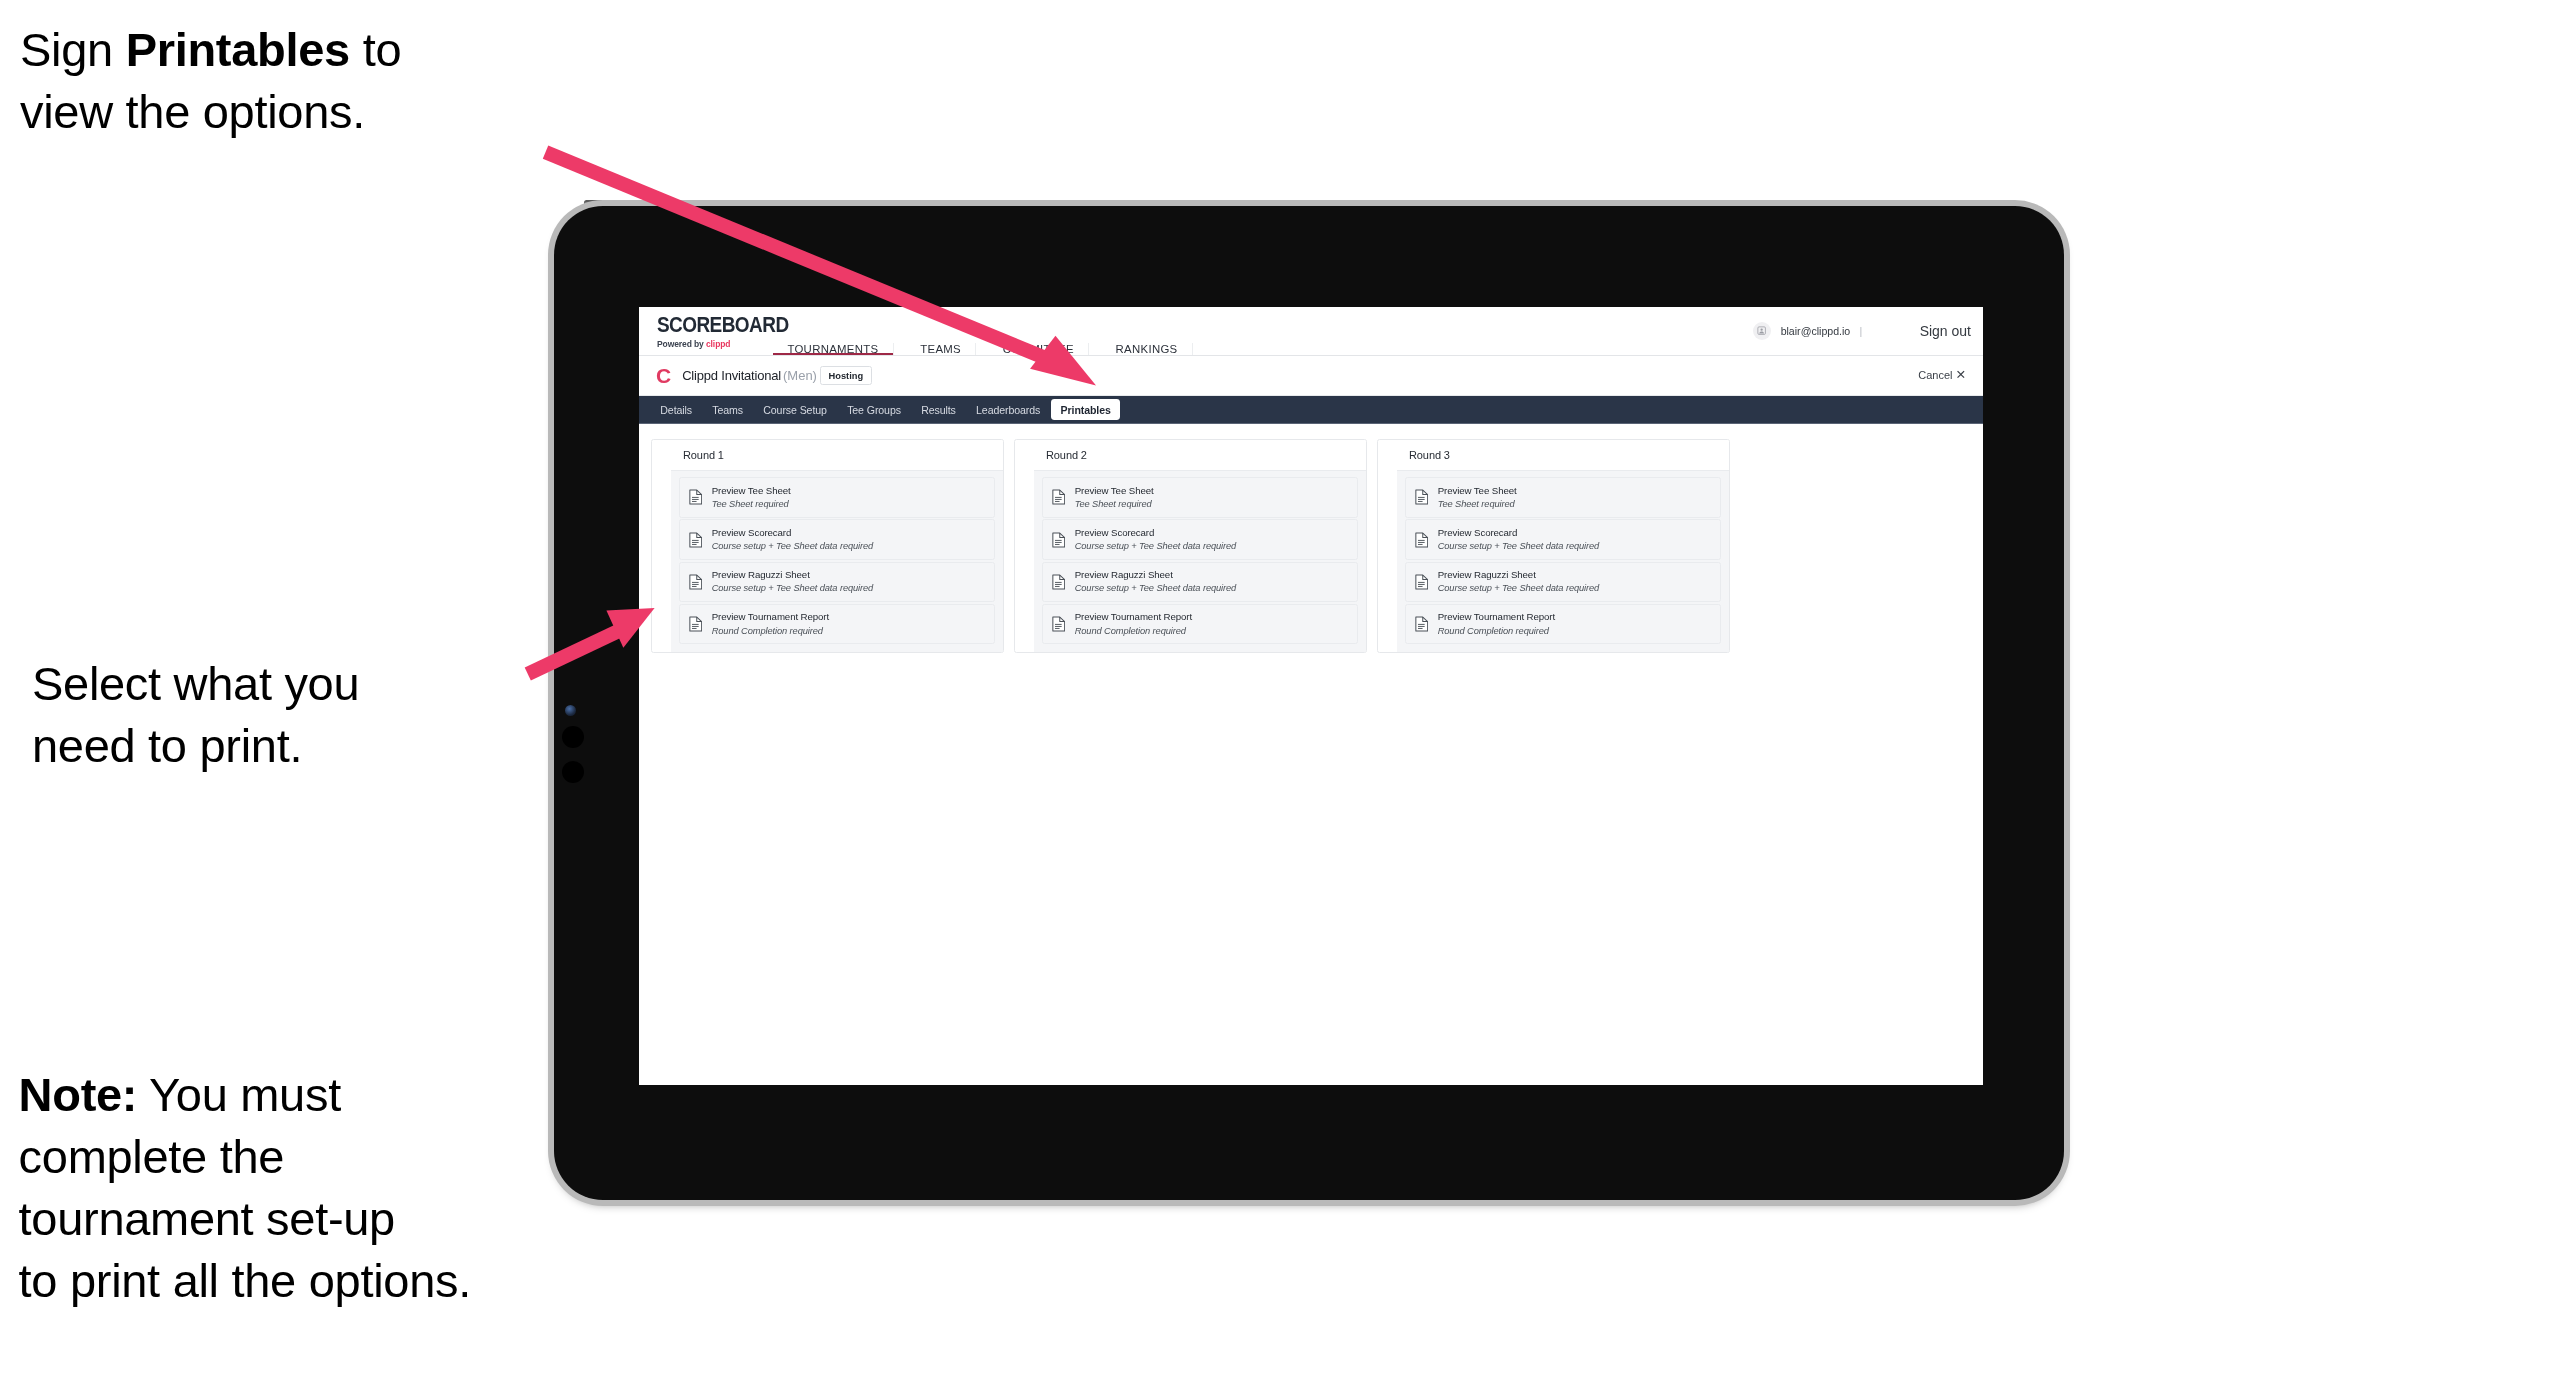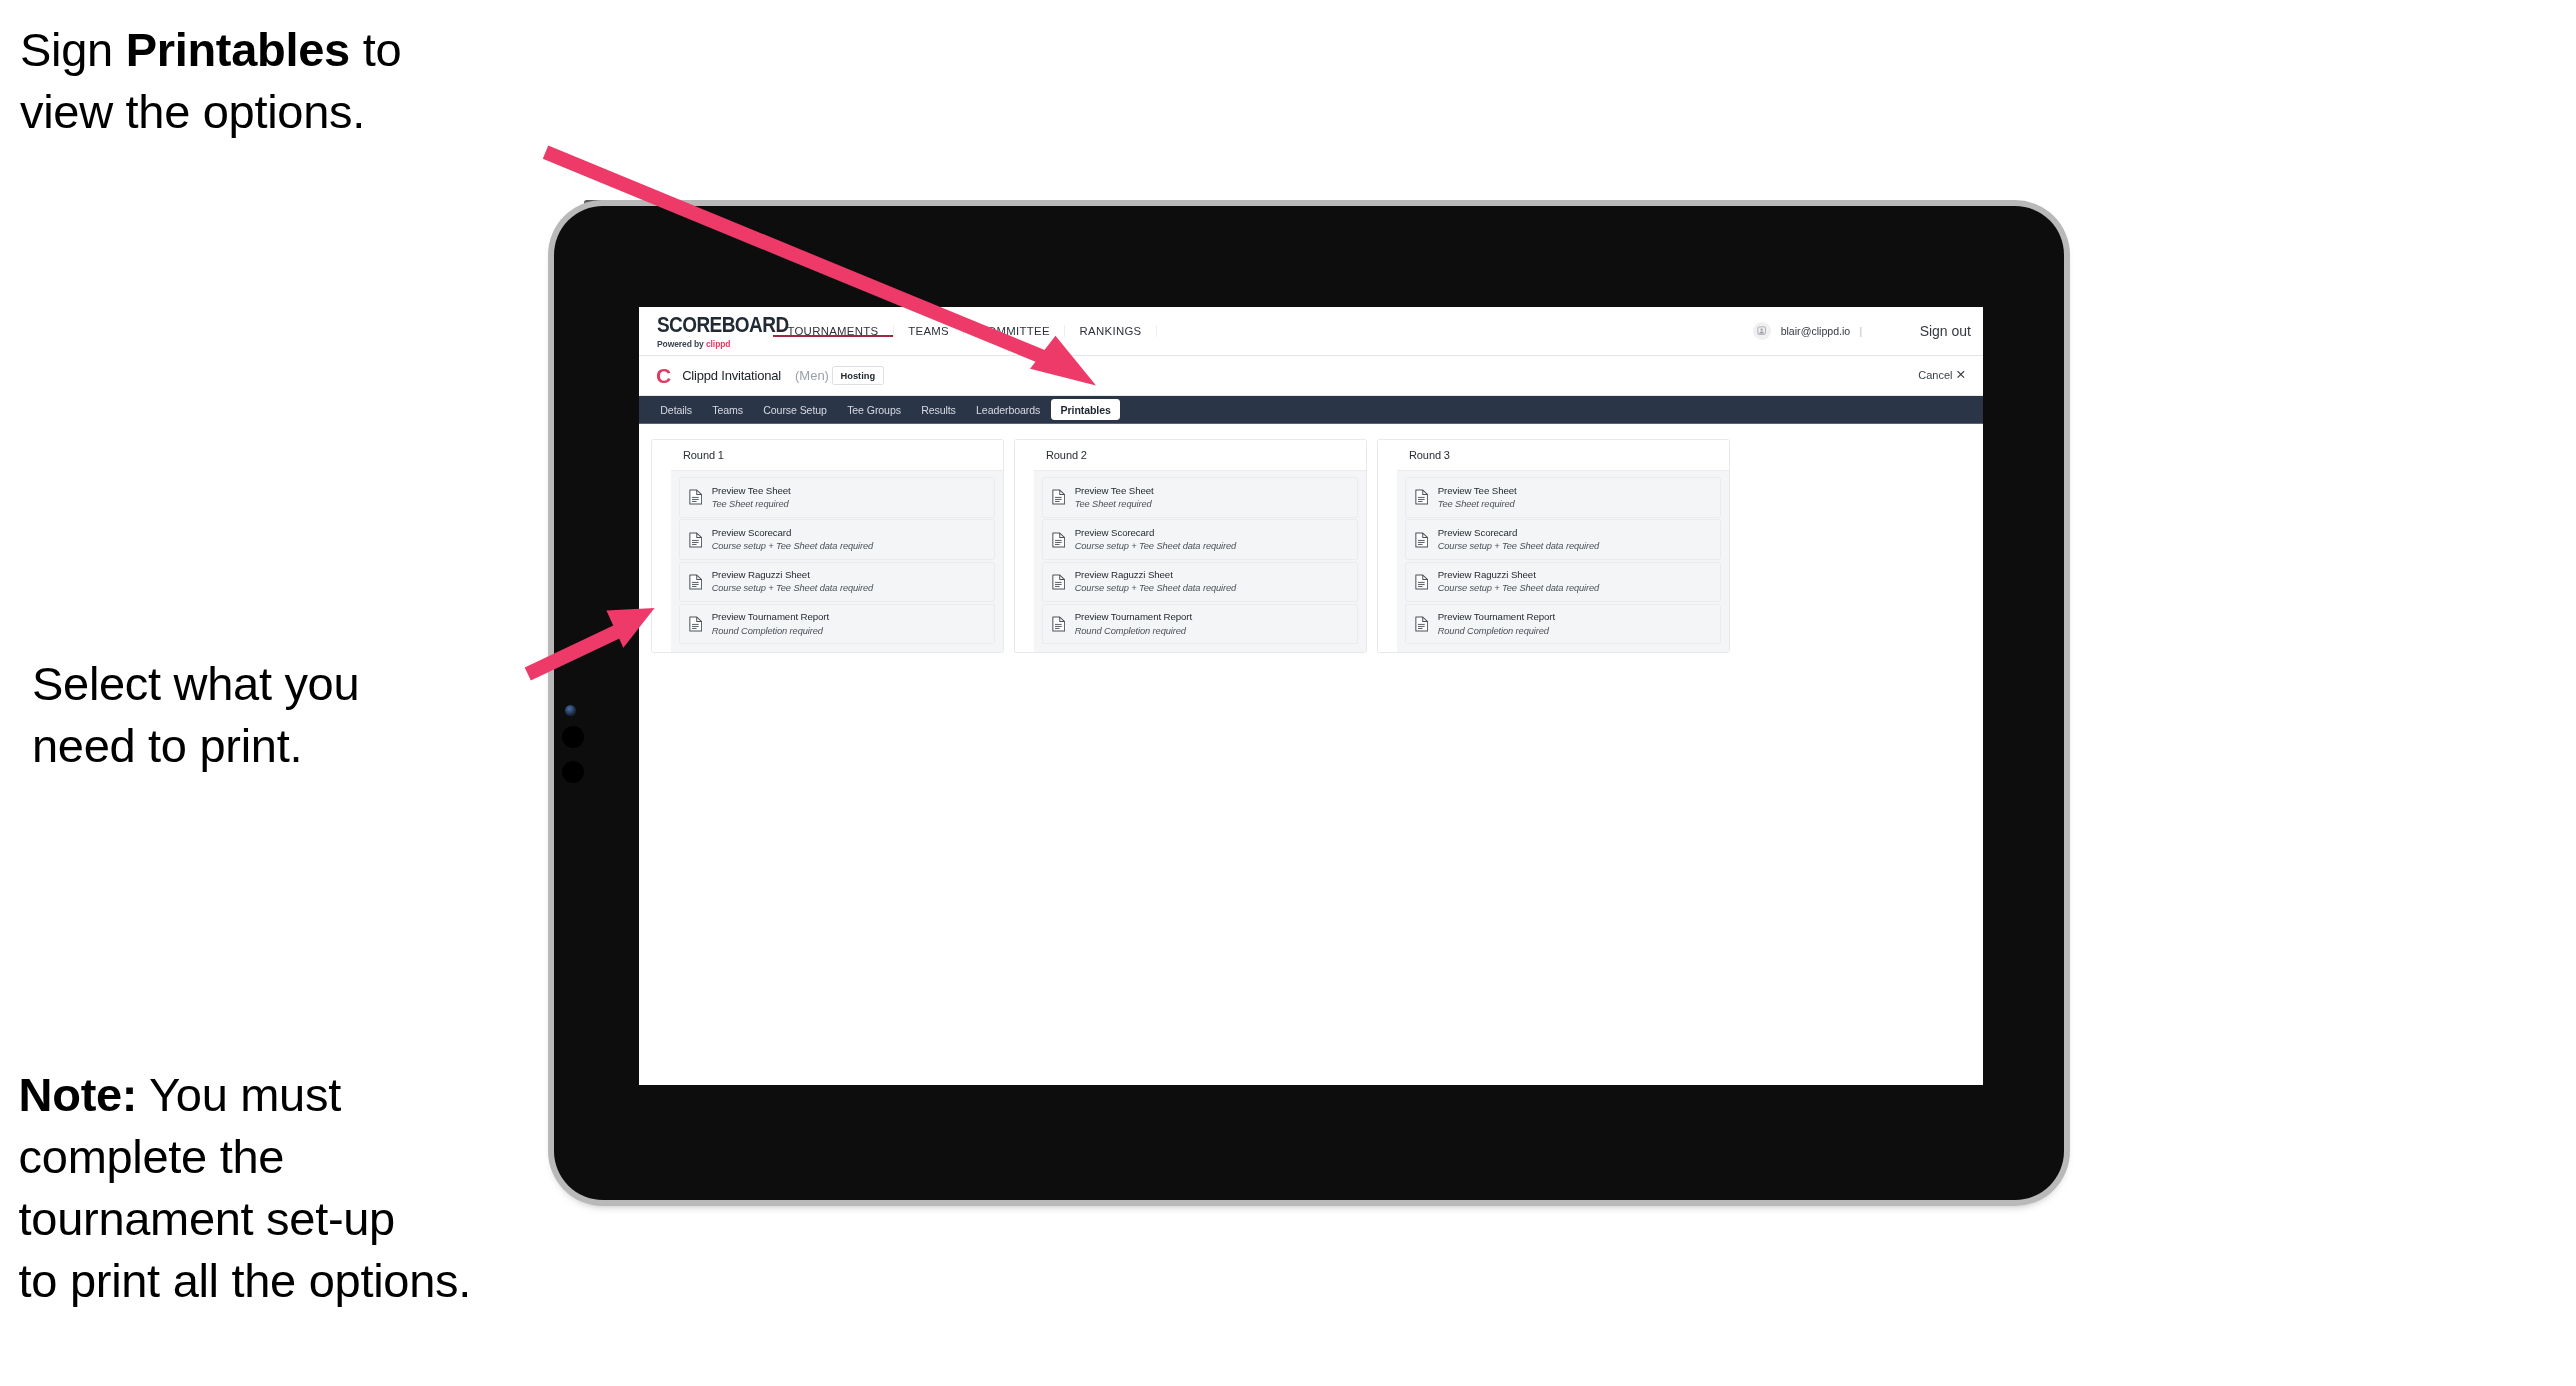--- a/index.html
+++ b/index.html
@@ -146,21 +146,22 @@
     color: #3c4350;
     font-weight: 600;
     letter-spacing: -0.1px;
   }
   #brand-sub .clippd-word {
     color: #e8375f;
     font-weight: 700;
   }
   #mainnav {
     display: flex;
-    align-items: center;
+    align-items: flex-end;
+    gap: 12px;
   }
   .nav-item {
     display: flex;
     align-items: center;
     padding: 0 14.4px;
     font-size: 11.4px;
     color: #2c313a;
     letter-spacing: 0.3px;
     position: relative;
     cursor: pointer;
@@ -217,21 +218,21 @@
     font-family: "Liberation Sans", sans-serif;
   }
   #tour-name {
     font-size: 13px;
     color: #20242b;
     letter-spacing: -0.2px;
   }
   #tour-gender {
     font-size: 13px;
     color: #9aa0aa;
-    margin-left: 14px;
+    margin-left: 2px;
   }
   #tour-badge {
     margin-left: 3px;
     border: 0.8px solid #dcdfe3;
     border-radius: 2.5px;
     padding: 3.4px 7.6px;
     font-size: 9.3px;
     font-weight: 700;
     color: #232830;
     background: #fff;

